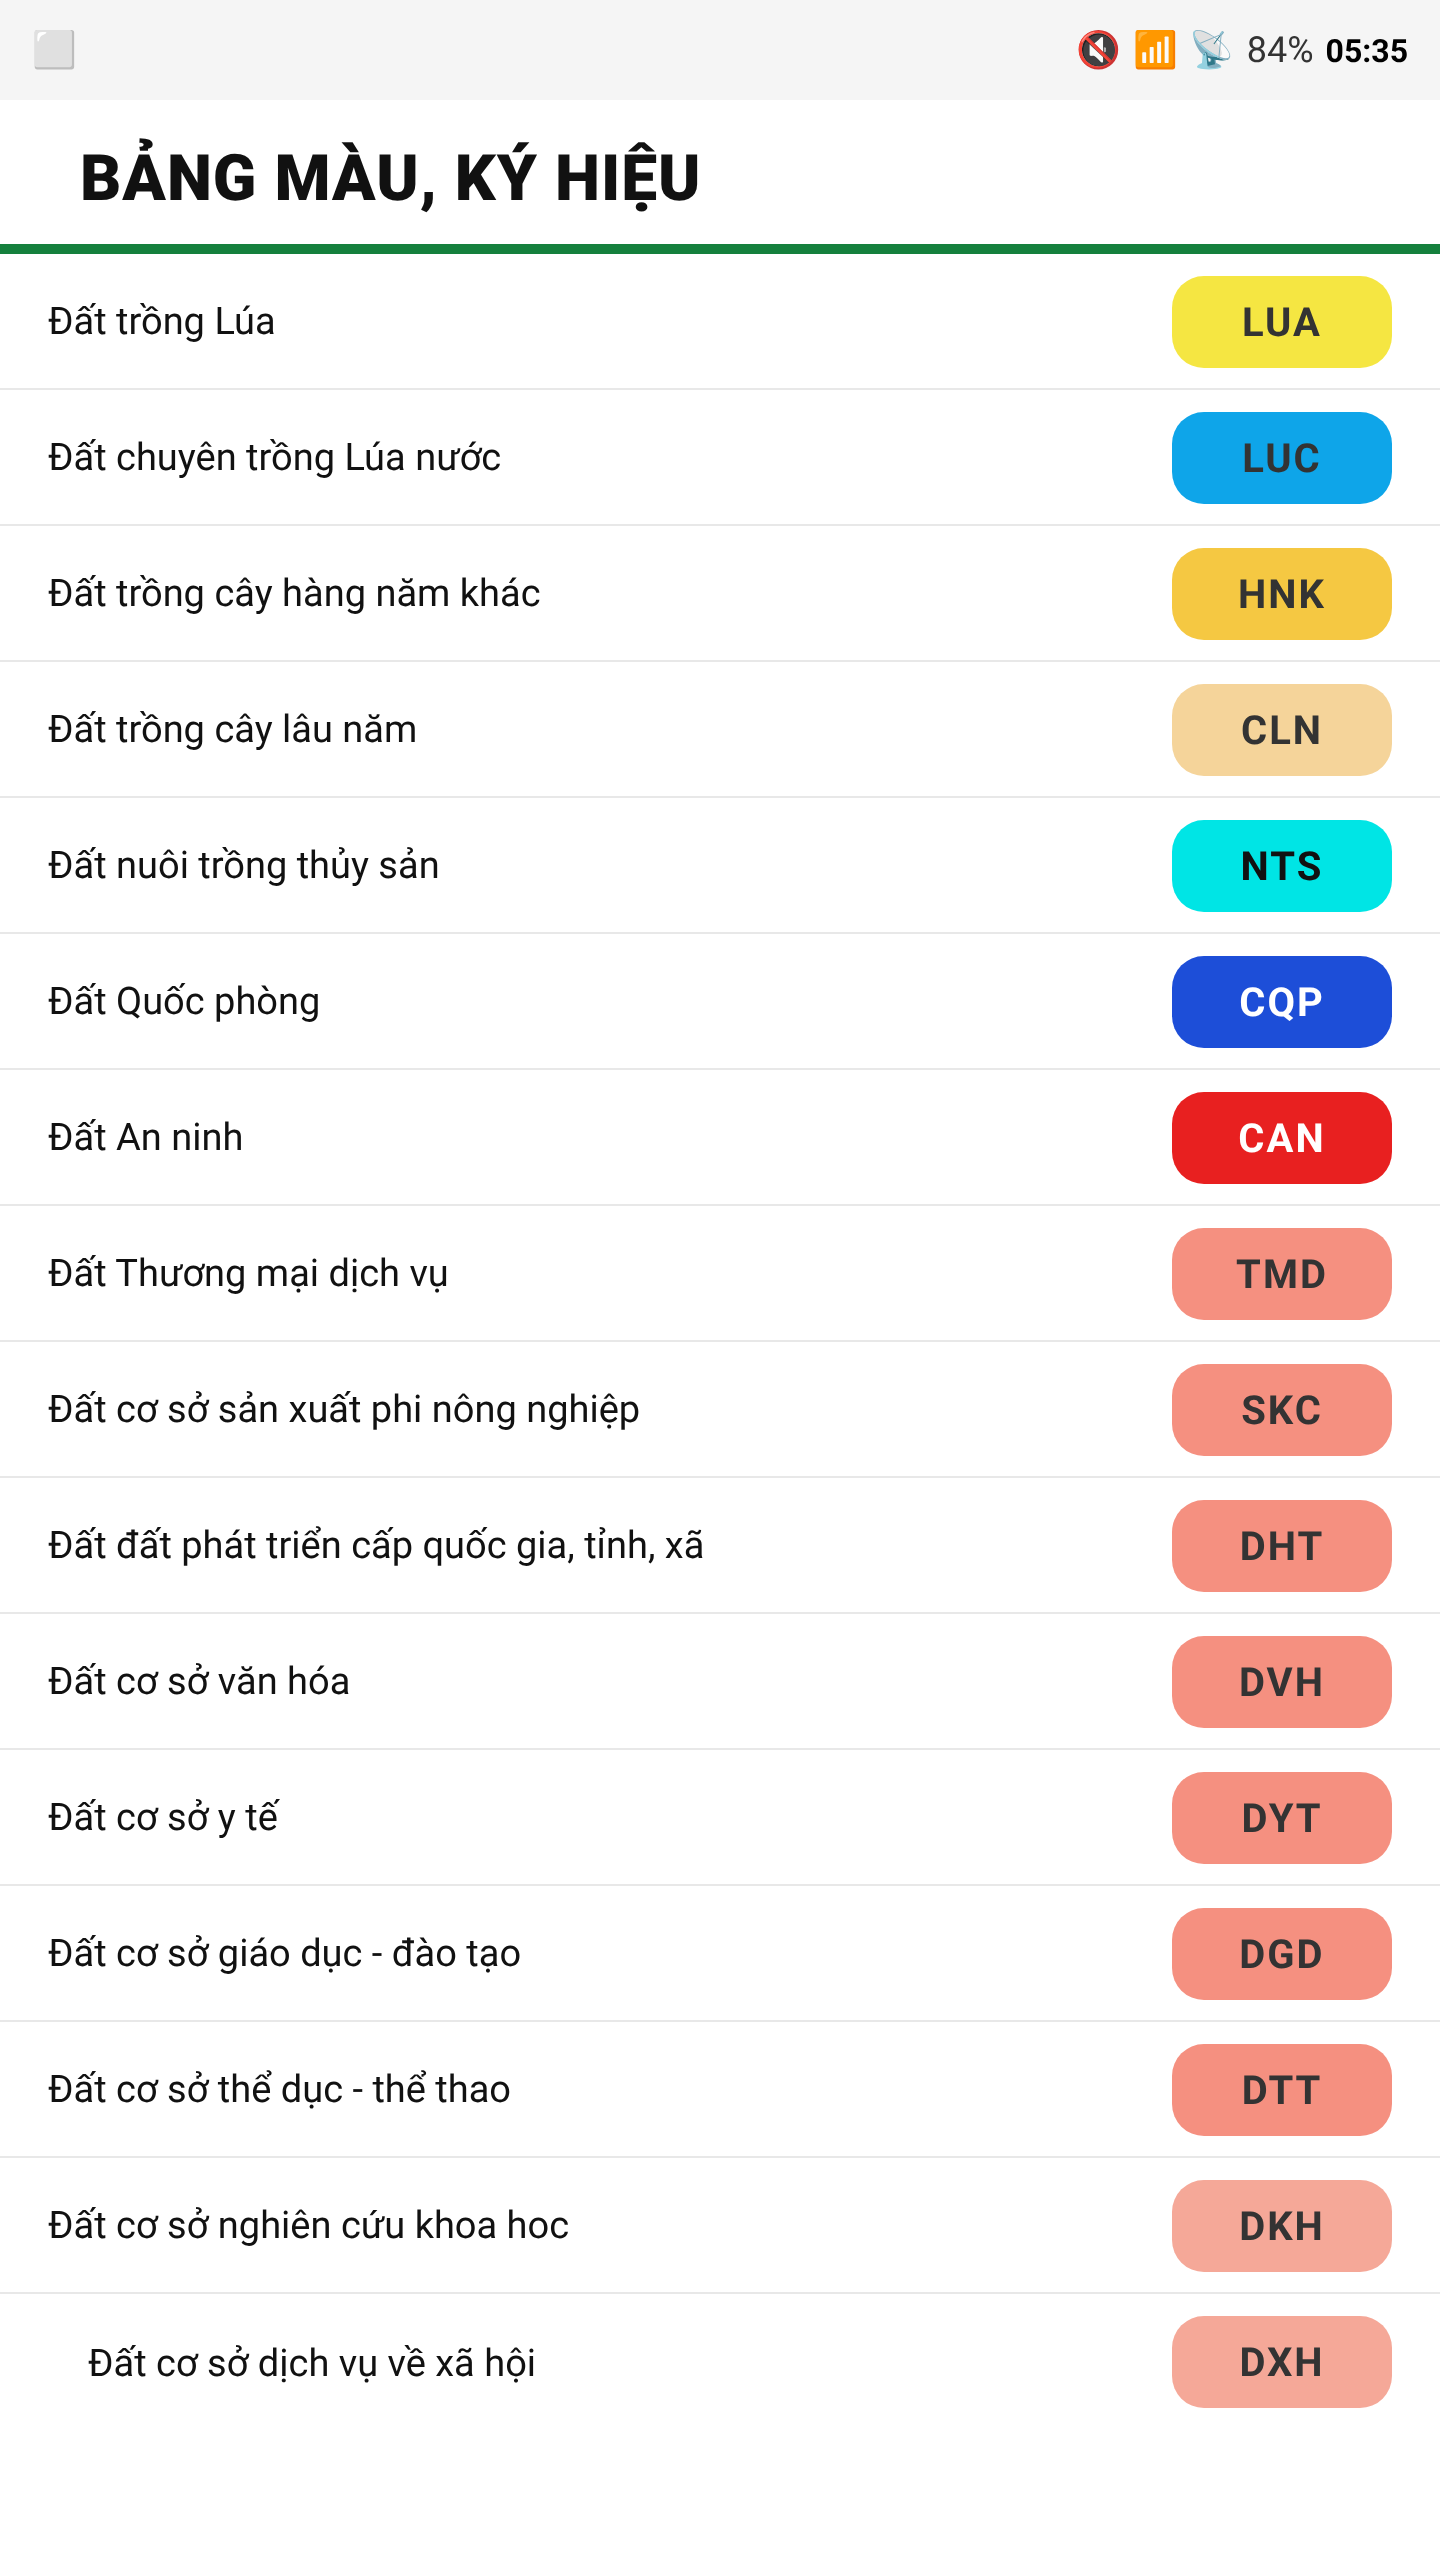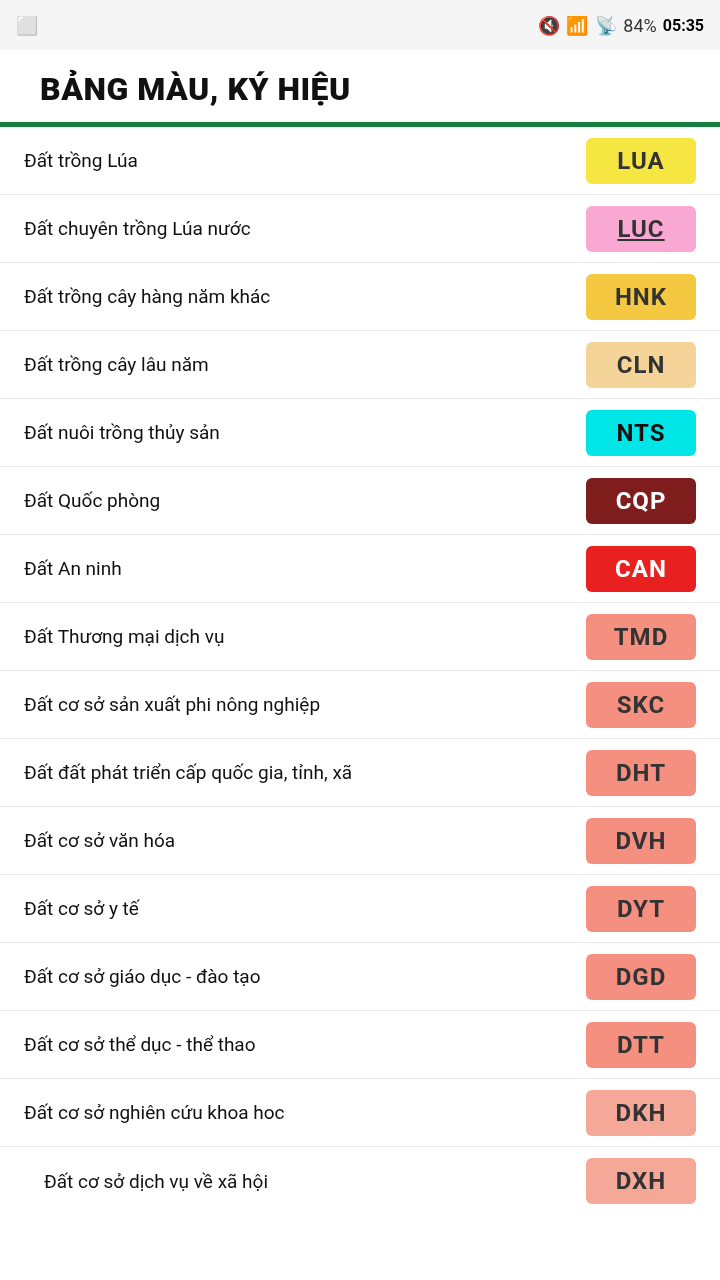--- a/index.html
+++ b/index.html
@@ -72,22 +72,22 @@
       font-size: 19px;
       color: #111;
       flex: 1;
     }
     .item-badge {
       min-width: 110px;
       height: 46px;
       display: flex;
       align-items: center;
       justify-content: center;
-      border-radius: 6px;
-      font-size: 24px;
+      border-radius: 16px;
+      font-size: 20px;
       font-weight: bold;
       color: #333;
       letter-spacing: 1px;
     }
     .icon-mute { font-size: 18px; color: #333; }
     .icon-wifi { font-size: 18px; color: #333; }
     .icon-signal { font-size: 18px; color: #333; }
     .icon-battery { font-size: 18px; color: #333; }
   </style>
 </head>
@@ -108,37 +108,37 @@
   <div class="header-title">BẢNG MÀU, KÝ HIỆU</div>
 </div>
 
 <div class="list" id="legend-list">
 <div class="list-item">
       <span class="item-label">Đất trồng Lúa</span>
       <div class="item-badge" style="background-color: rgb(245, 230, 66); color: rgb(51, 51, 51);">LUA</div>
     </div>
     <div class="list-item">
       <span class="item-label">Đất chuyên trồng Lúa nước</span>
-      <div class="item-badge" style="background-color: #f9a8d4; color: rgb(51, 51, 51); text-decoration: underline;">LUC</div>
+      <div class="item-badge" style="background-color: #0ea5e9; color: rgb(51, 51, 51);">LUC</div>
     </div>
     <div class="list-item">
       <span class="item-label">Đất trồng cây hàng năm khác</span>
       <div class="item-badge" style="background-color: rgb(245, 200, 66); color: rgb(51, 51, 51);">HNK</div>
     </div>
     <div class="list-item">
       <span class="item-label">Đất trồng cây lâu năm</span>
       <div class="item-badge" style="background-color: rgb(245, 212, 154); color: rgb(51, 51, 51);">CLN</div>
     </div>
     <div class="list-item">
       <span class="item-label">Đất nuôi trồng thủy sản</span>
       <div class="item-badge" style="background-color: rgb(0, 229, 229); color: rgb(17, 17, 17);">NTS</div>
     </div>
     <div class="list-item">
       <span class="item-label">Đất Quốc phòng</span>
-      <div class="item-badge" style="background-color: #7f1d1d; color: rgb(255, 255, 255);">CQP</div>
+      <div class="item-badge" style="background-color: #1d4ed8; color: rgb(255, 255, 255);">CQP</div>
     </div>
     <div class="list-item">
       <span class="item-label">Đất An ninh</span>
       <div class="item-badge" style="background-color: rgb(232, 32, 32); color: rgb(255, 255, 255);">CAN</div>
     </div>
     <div class="list-item">
       <span class="item-label">Đất Thương mại dịch vụ</span>
       <div class="item-badge" style="background-color: rgb(245, 144, 128); color: rgb(51, 51, 51);">TMD</div>
     </div>
     <div class="list-item">

